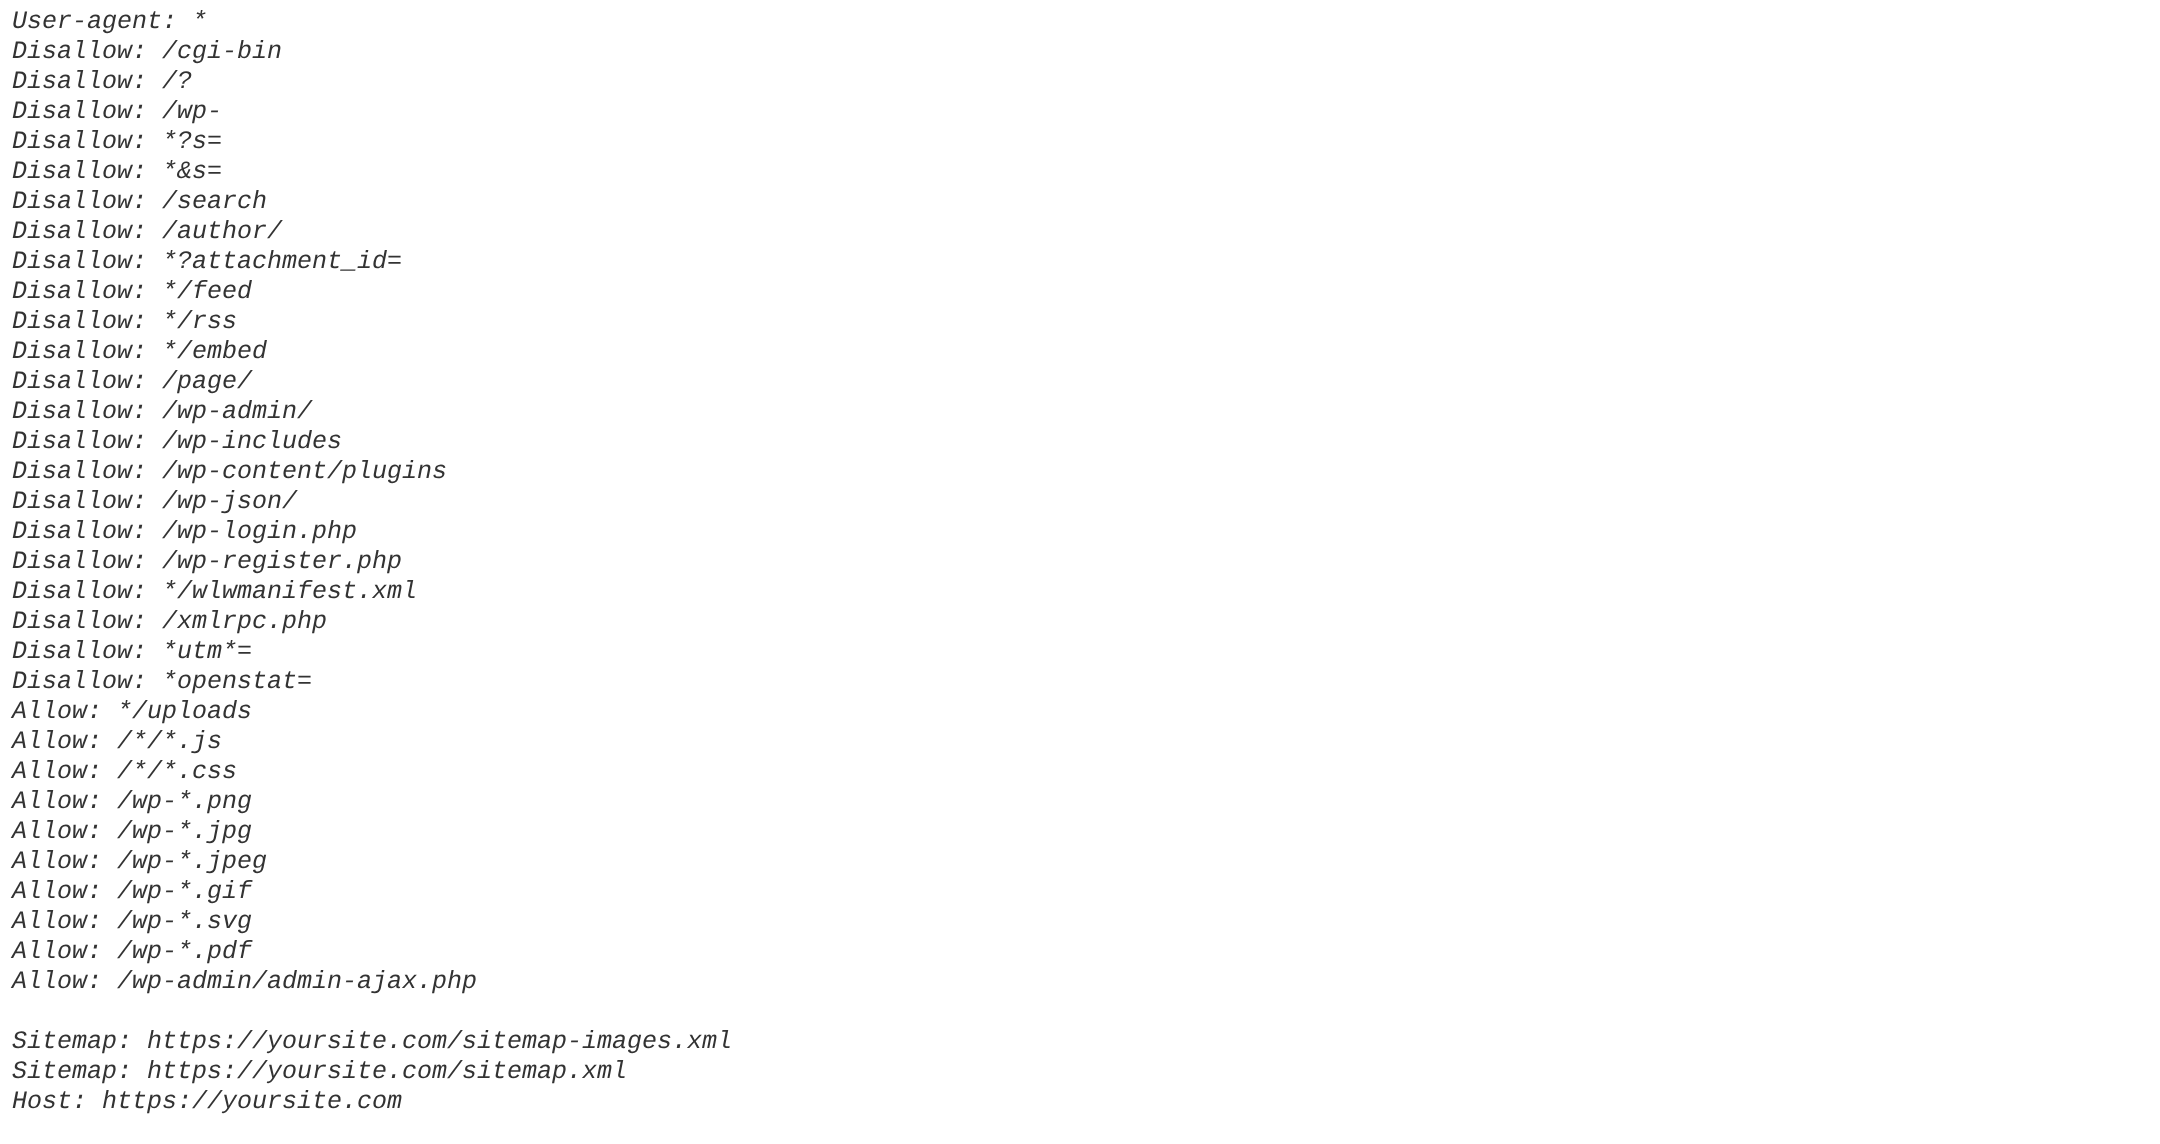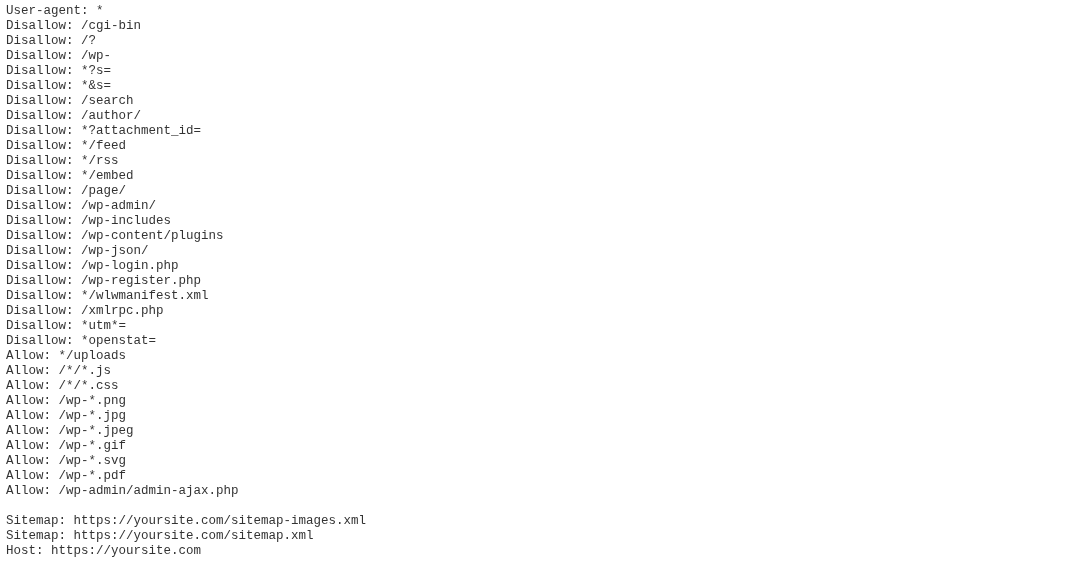--- a/index.html
+++ b/index.html
@@ -11,20 +11,21 @@
     overflow: hidden;
   }
   pre {
     margin: 0;
     padding: 4px 6px;
     font-family: "Courier New", Courier, monospace;
     font-size: 12.5px;
     line-height: 15px;
     color: #333333;
     white-space: pre;
+    font-style: italic;
   }
 </style>
 </head>
 <body>
 
 <pre id="output">User-agent: *
 Disallow: /cgi-bin
 Disallow: /?
 Disallow: /wp-
 Disallow: *?s=

